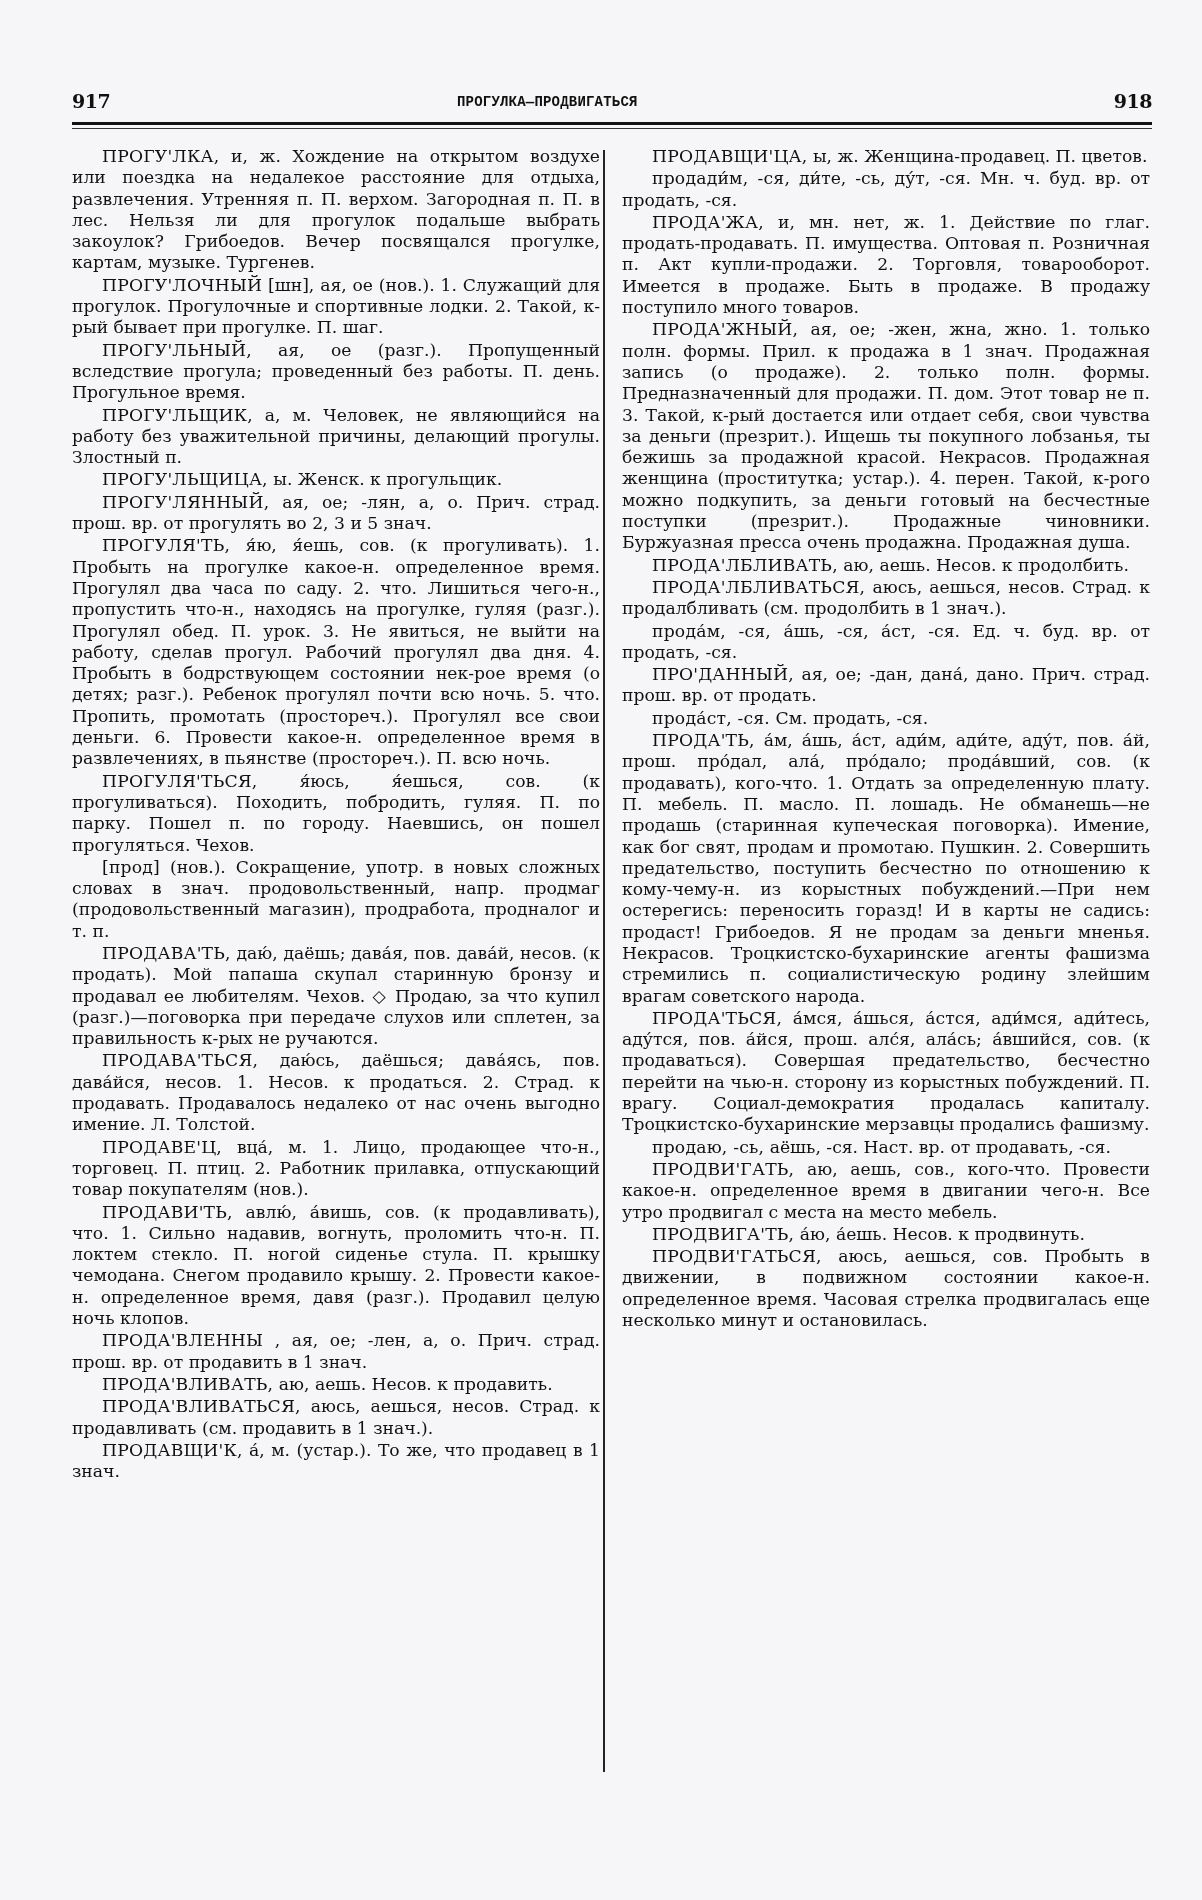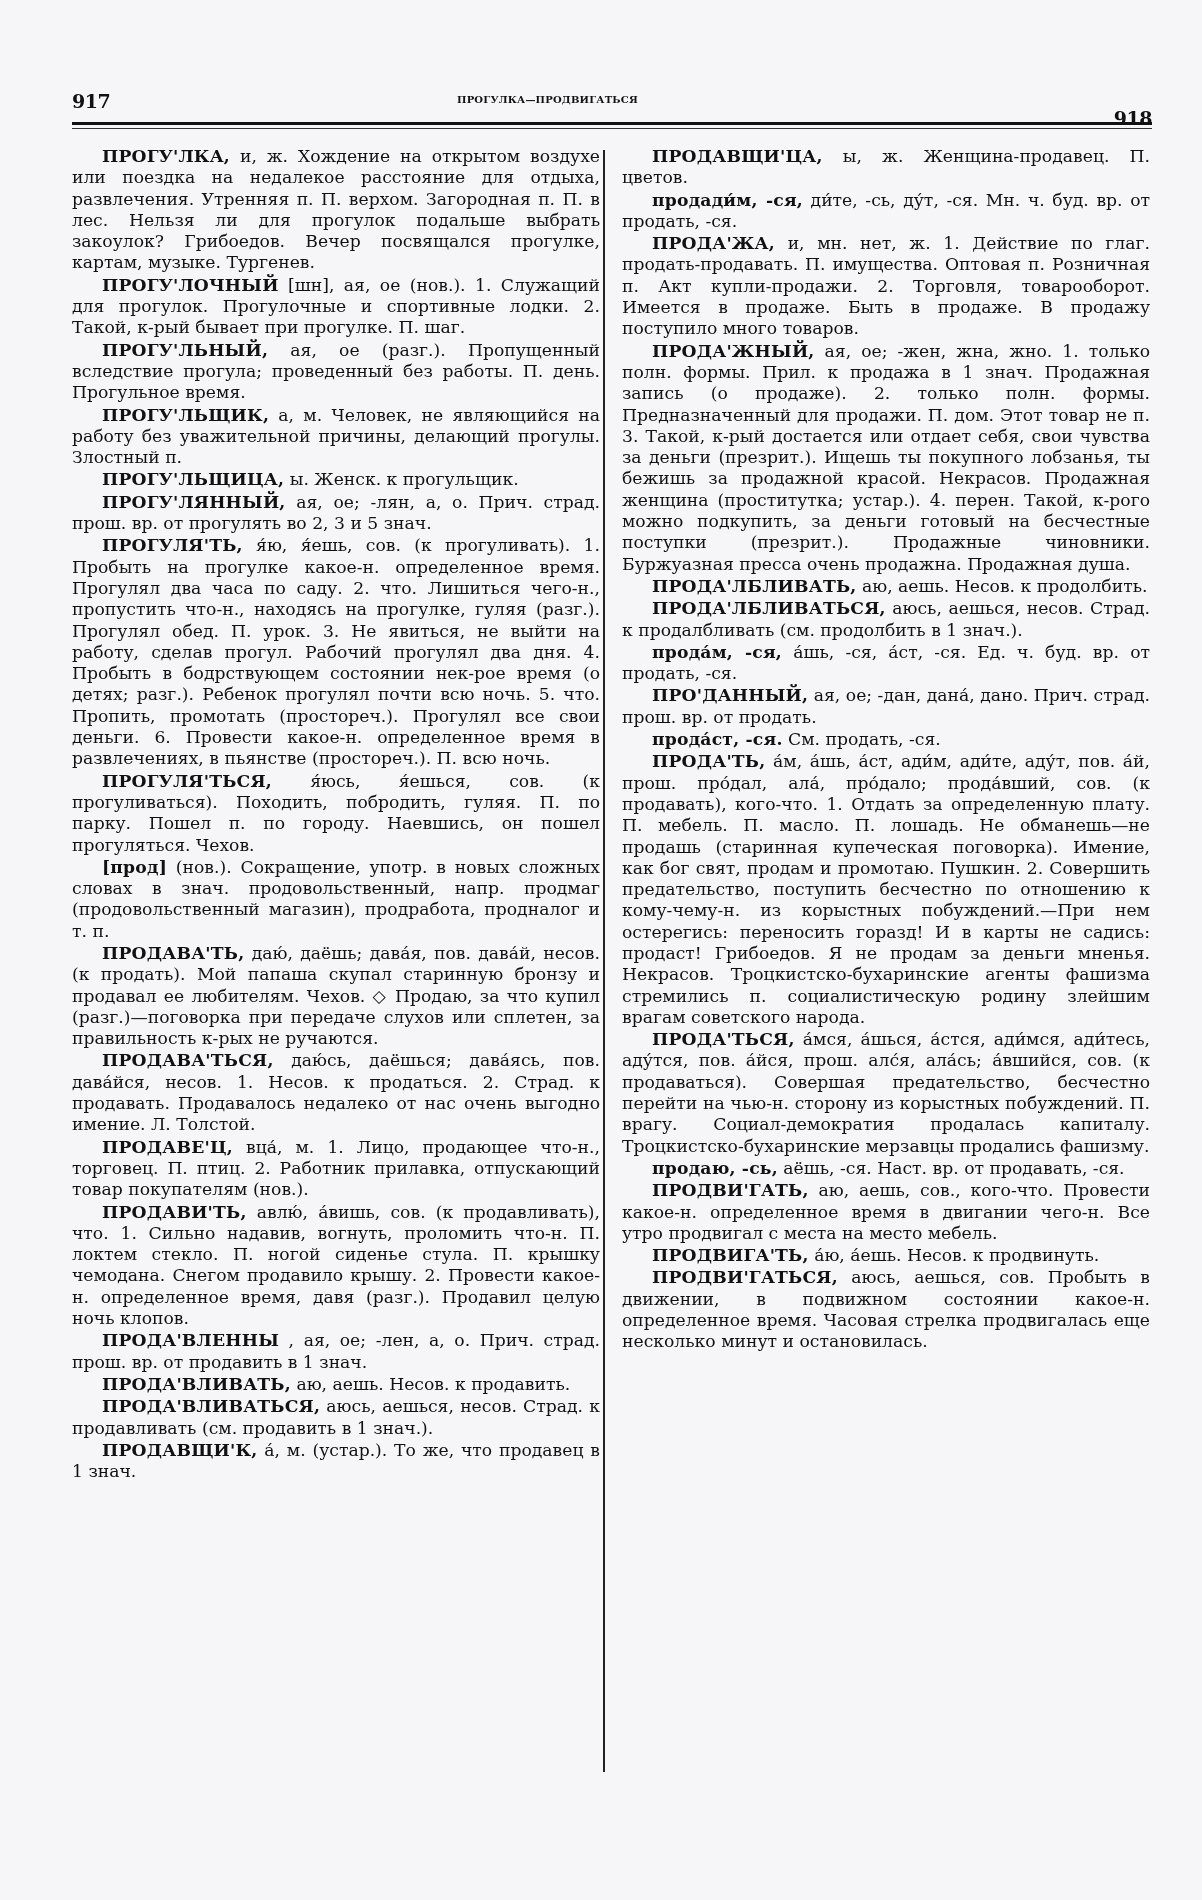--- a/index.html
+++ b/index.html
@@ -6,33 +6,33 @@
   body {
     width: 1202px; height: 1900px; background: #f6f6f8; color: #111;
     font-family: "DejaVu Serif", "Liberation Serif", serif;
     position: relative; overflow: hidden;
   }
   .header {
     position: absolute; left: 72px; top: 90px; width: 1080px; height: 28px;
     font-weight: bold;
   }
   .pg-left { position: absolute; left: 0; top: 0; font-size: 19px; letter-spacing: -0.5px; }
-  .pg-right { position: absolute; right: 0; top: 0; font-size: 19px; letter-spacing: -0.5px; margin-top: 17px; }
-  .running-head { position: absolute; left: 385px; top: 4px; font-size: 10px; letter-spacing: 0.2px; }
+  .pg-right { position: absolute; right: 0; top: 0; font-size: 19px; letter-spacing: -0.5px; }
+  .running-head { position: absolute; left: 385px; top: 4px; font-size: 14px; letter-spacing: 0.2px; font-family: Liberation Mono, monospace; }
   .rule1 { position: absolute; left: 72px; top: 122px; width: 1080px; height: 3px; background: #111; }
   .rule2 { position: absolute; left: 72px; top: 128px; width: 1080px; height: 1px; background: #333; }
   .col {
     position: absolute; top: 146px; width: 528px;
     font-size: 17.2px; line-height: 21.3px; text-align: justify;
   }
   .col-left { left: 72px; }
   .col-right { left: 622px; }
   .divider { position: absolute; left: 603px; top: 150px; width: 2px; height: 1622px; background: #222; }
   .entry { margin: 0 0 1px 0; text-indent: 30px; }
-  .hw { font-weight: bold; letter-spacing: 0.2px; }
+  .hw { font-weight: normal; letter-spacing: 0.2px; }
 </style>
 </head>
 <body>
 
 <div class="header">
   <span class="pg-left">917</span>
   <span class="running-head">ПРОГУЛКА—ПРОДВИГАТЬСЯ</span>
   <span class="pg-right">918</span>
 </div>
 <div class="rule1"></div>

